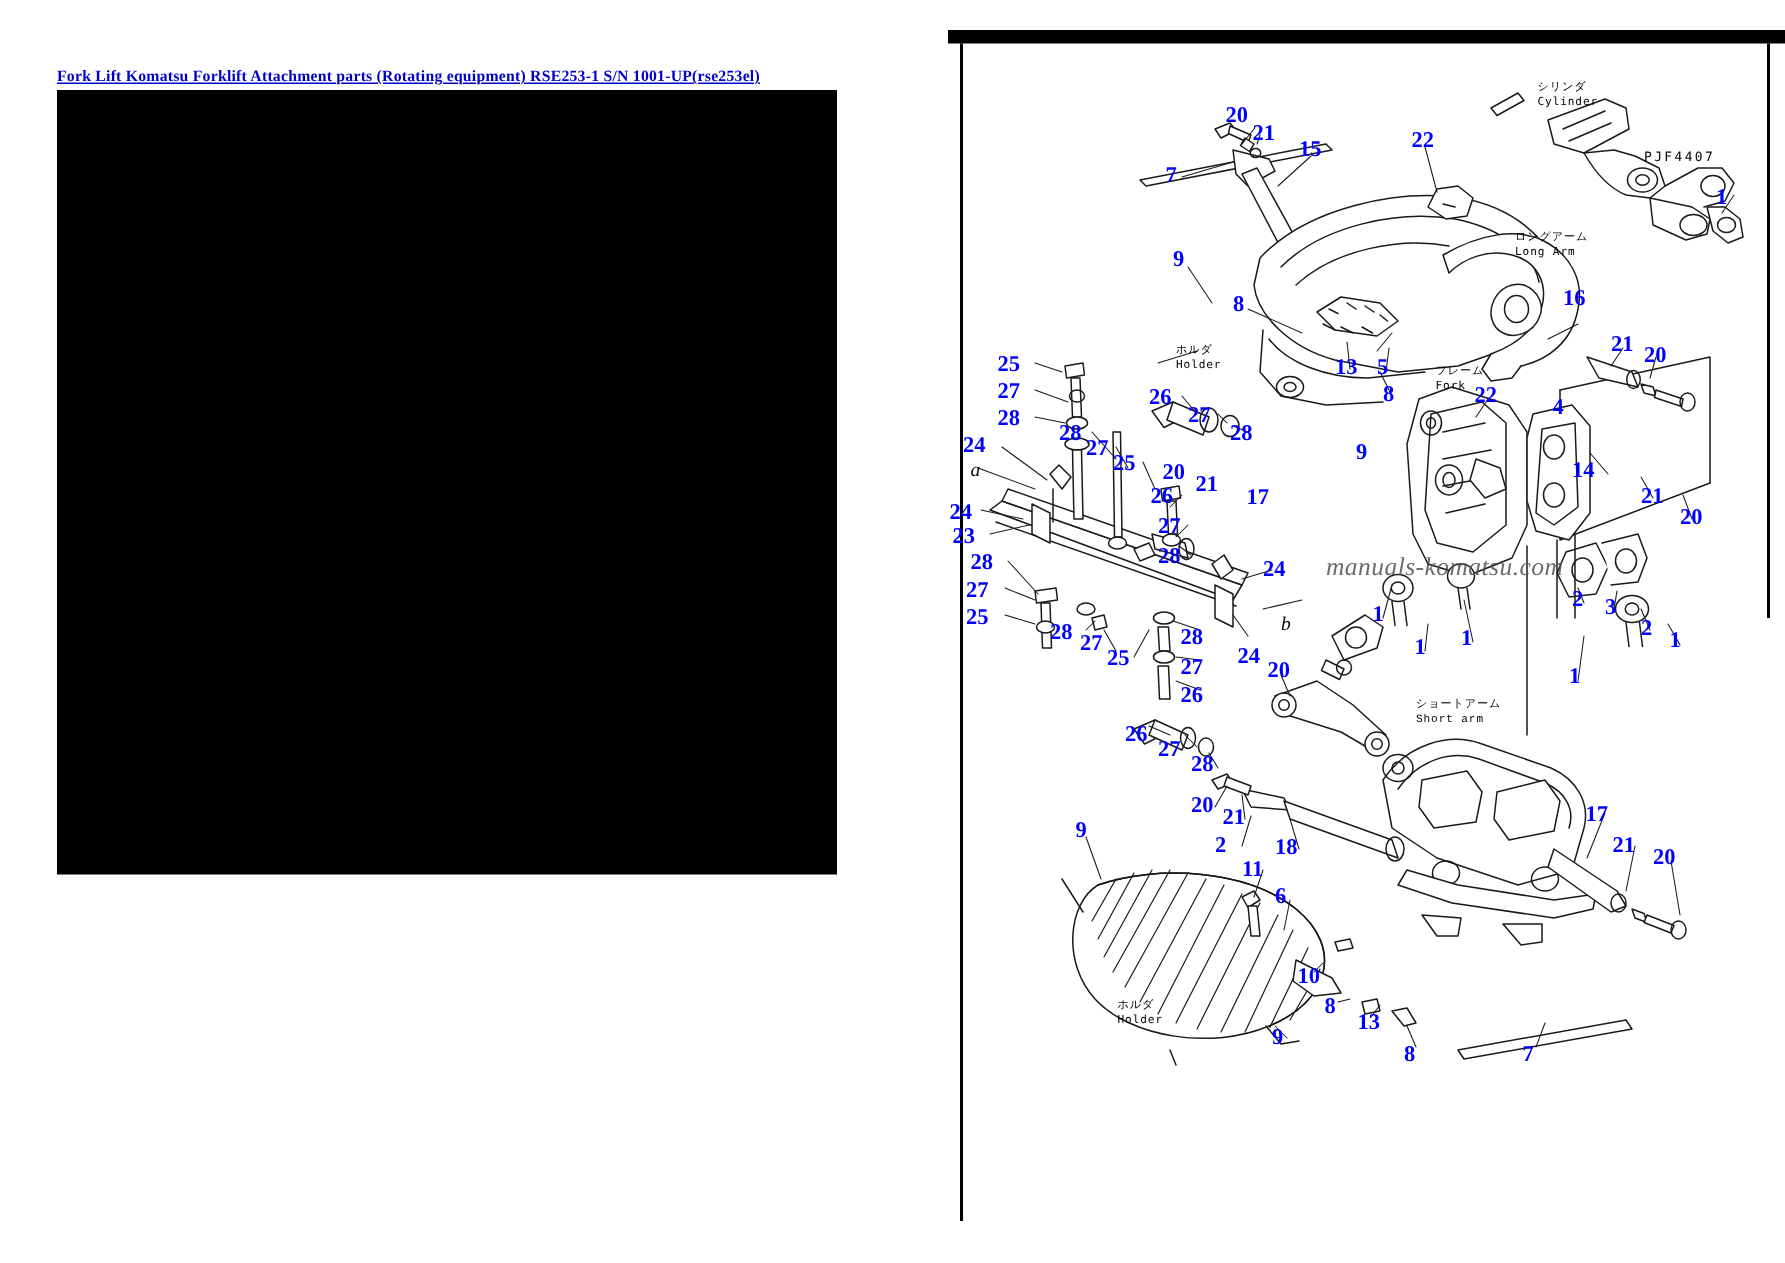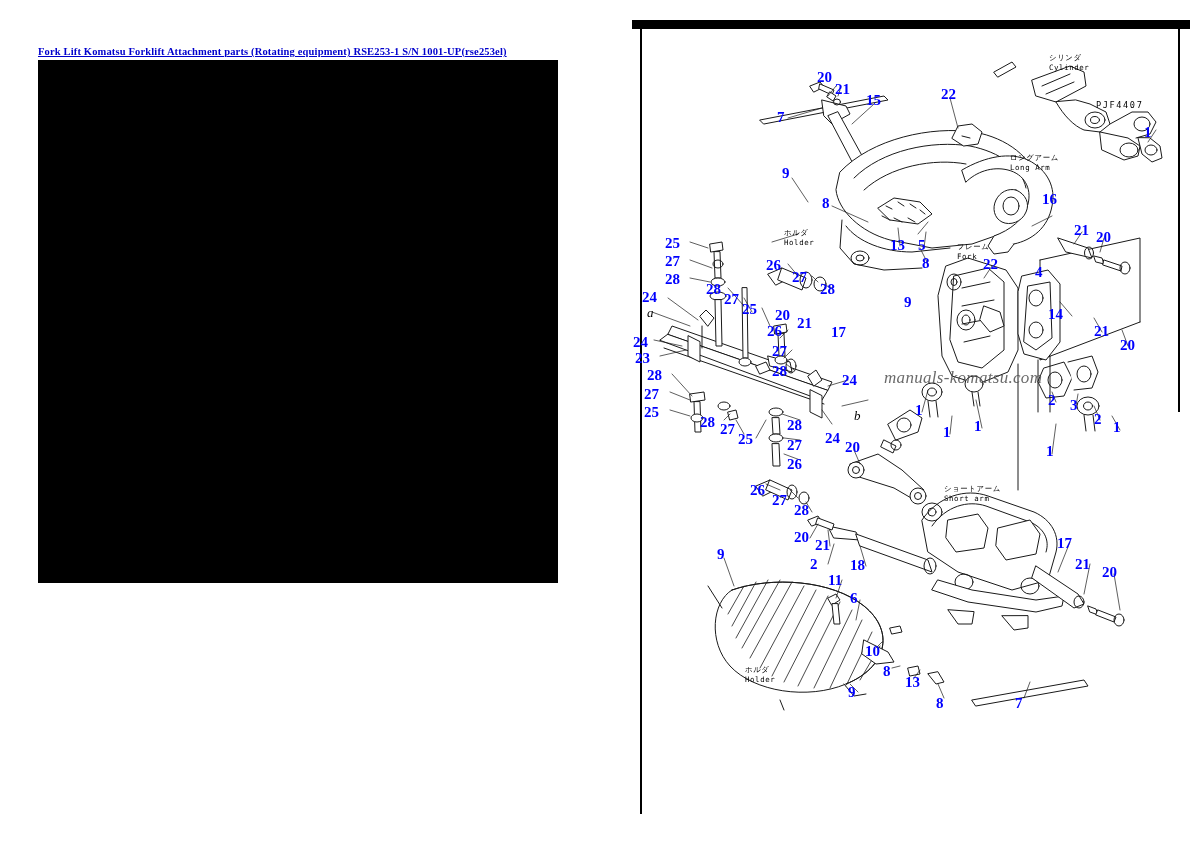--- a/index.html
+++ b/index.html
@@ -359,25 +359,25 @@
         <path d="M140 222 L166 214"></path>
         <path d="M286 214 L296 202"></path>
       </g>
     </g>
   </svg>
 
   <div class="code-label" style="left:464px;top:48px;margin-top:32px;">PJF4407</div>
 
   <div id="watermark">manuals-komatsu.com</div>
 
-  <div class="jp-label" style="left:393px;top:33px;margin-left:24px;"><span>シリンダ</span><br><span>Cylinder</span></div>
+  <div class="jp-label" style="left:393px;top:33px;"><span>シリンダ</span><br><span>Cylinder</span></div>
   <div class="jp-label" style="left:378px;top:133px;"><span>ロングアーム</span><br><span>Long Arm</span></div>
   <div class="jp-label" style="left:152px;top:208px;"><span>ホルダ</span><br><span>Holder</span></div>
   <div class="jp-label" style="left:325px;top:222px;"><span>フレーム</span><br><span>Fork</span></div>
-  <div class="jp-label" style="left:312px;top:464px;"><span>ショートアーム</span><br><span>Short arm</span></div>
+  <div class="jp-label" style="left:312px;top:446px;font-family:Liberation Mono, monospace;"><span>ショートアーム</span><br><span>Short arm</span></div>
   <div class="jp-label" style="left:113px;top:645px;"><span>ホルダ</span><br><span>Holder</span></div>
 
   <div class="sub-letter" style="left:15px;top:285px;">a</div>
   <div class="sub-letter" style="left:222px;top:388px;">b</div>
 
   <div id="callout-layer">
       <div class="callout" style="left: 185px; top: 50px;">20</div>
       <div class="callout" style="left: 203px; top: 62px;">21</div>
       <div class="callout" style="left: 234px; top: 73px;">15</div>
       <div class="callout" style="left: 309px; top: 67px;">22</div>

